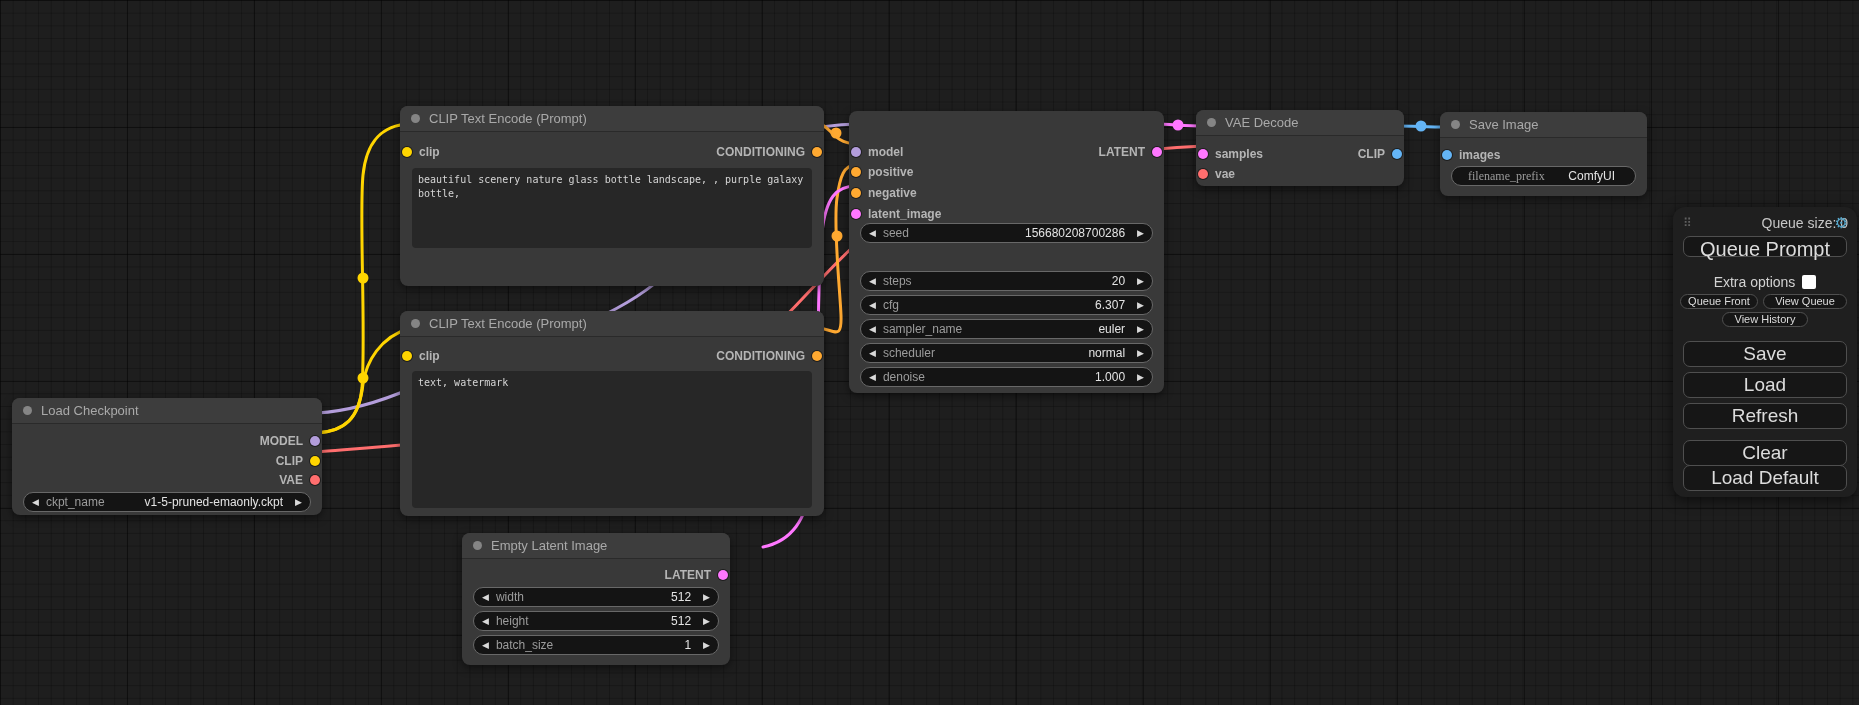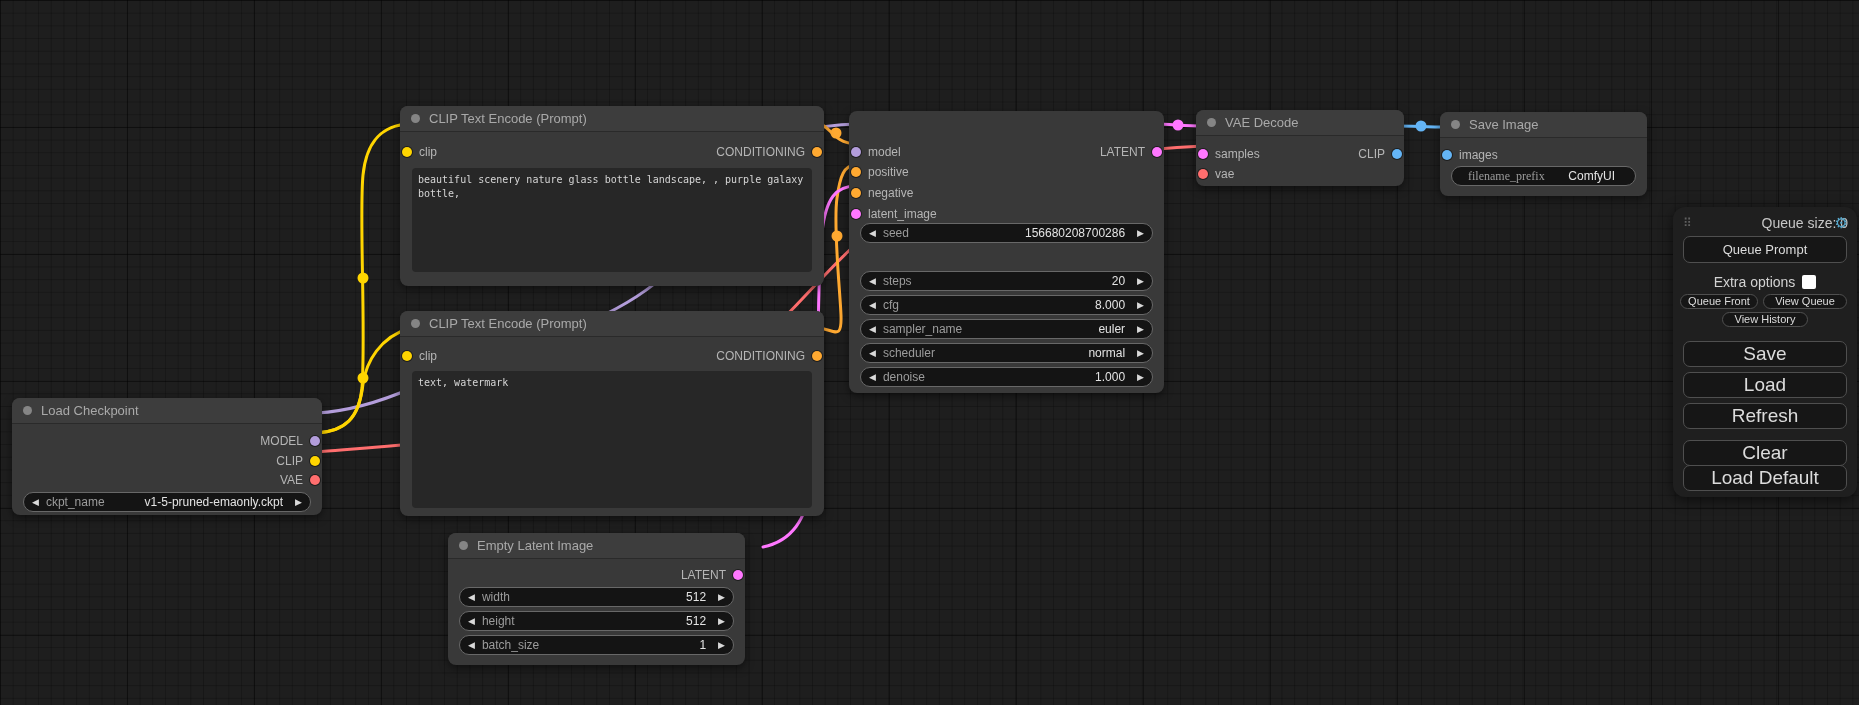--- a/index.html
+++ b/index.html
@@ -17,21 +17,21 @@
   svg.wires{position:absolute;left:0;top:0;z-index:1;}
   svg.wires path{fill:none;stroke-width:3;stroke-linecap:round;}
 
   .node{position:absolute;background:#393939;border-radius:8px;z-index:2;
         box-shadow:0 3px 9px rgba(0,0,0,.5);margin-top:28px;}
   .ntitle{position:absolute;top:0;left:0;right:0;height:26px;background:#3d3d3d;
           border-bottom:1px solid #2a2a2a;border-radius:8px 8px 0 0;box-sizing:border-box;}
   .cdot{position:absolute;left:11px;top:8px;width:9px;height:9px;border-radius:50%;background:#858585;}
   .tt{position:absolute;left:29px;top:0;line-height:25px;font-size:13px;color:#a9a9a9;white-space:nowrap;}
 
-  .slot{position:absolute;height:16px;line-height:16px;font-size:12px;color:#b5b5b5;white-space:nowrap;}
+  .slot{position:absolute;height:16px;line-height:16px;font-size:12px;color:#b5b5b5;white-space:nowrap;font-weight:bold;}
   .slot .sdot{position:absolute;top:3px;width:10px;height:10px;border-radius:50%;
               box-shadow:0 0 0 1px rgba(25,25,25,.85);}
   .slot.in{left:0;padding-left:19px;}
   .slot.in .sdot{left:2px;}
   .slot.out{right:0;padding-right:19px;text-align:right;}
   .slot.out .sdot{right:2px;}
 
   .widget{position:absolute;left:11px;right:11px;height:20px;background:#141414;
           border:1px solid #686868;border-radius:10px;display:flex;align-items:center;
           box-sizing:border-box;padding:0 8px;font-size:12px;white-space:nowrap;}
@@ -50,21 +50,21 @@
 
   .qpanel{position:absolute;left:1673px;top:207px;width:184px;height:290px;background:#1f1f1f;
           border-radius:12px;z-index:3;box-shadow:0 3px 14px rgba(0,0,0,.6);}
   .qheader{position:absolute;top:7px;left:9px;right:9px;height:18px;}
   .qdrag{position:absolute;left:1px;top:0px;color:#606060;font-size:12px;line-height:18px;}
   .qsize{position:absolute;left:0;right:0;text-align:right;font-size:14px;color:#c6c6c6;line-height:18px;}
   .qgear{position:absolute;right:0;top:0;font-size:15px;line-height:18px;}
   .btn{position:absolute;left:10px;right:10px;background:#161616;border:1px solid #4f4f4f;
        border-radius:7px;color:#dcdcdc;text-align:center;box-sizing:border-box;cursor:default;}
   .btn.big{height:26px;line-height:24px;font-size:19px;}
-  .btn.prompt{top:29px;height:27px;line-height:25px;font-size:13px;}
+  .btn.prompt{top:29px;height:21px;line-height:25px;font-size:20px;}
   .extra{position:absolute;top:66px;left:0;right:0;height:17px;display:flex;
          align-items:center;justify-content:center;font-size:14px;color:#d2d2d2;}
   .checkbox{width:14px;height:14px;background:#ffffff;border-radius:2px;margin-left:7px;}
   .btn.small{height:15px;line-height:13px;font-size:11px;border-radius:9px;}
 </style>
 </head>
 <body>
 
 <div class="canvas">
 
@@ -117,21 +117,21 @@
       <span class="tt">CLIP Text Encode (Prompt)</span>
     </div>
     <div class="slot in" style="top:38px">
       <span class="sdot" style="background: rgb(255, 213, 0);"></span>
       <span>clip</span>
     </div>
     <div class="slot out" style="top:38px">
       <span>CONDITIONING</span>
       <span class="sdot" style="background: rgb(255, 169, 49);"></span>
     </div>
-    <div class="textbox" style="top:62px;height:104px">beautiful scenery nature glass bottle landscape, , purple galaxy bottle,</div>
+    <div class="textbox" style="top:62px;height:80px">beautiful scenery nature glass bottle landscape, , purple galaxy bottle,</div>
   </div>
 
   <div class="node" style="left:400px;top:283px;width:424px;height:205px">
     <div class="ntitle">
       <span class="cdot"></span>
       <span class="tt">CLIP Text Encode (Prompt)</span>
     </div>
     <div class="slot in" style="top:37px">
       <span class="sdot" style="background: rgb(255, 213, 0);"></span>
       <span>clip</span>
@@ -173,21 +173,21 @@
     </div>
     <div class="widget" style="top:160px">
       <span class="arr">◀</span>
       <span class="wl">steps</span>
       <span class="wv">20</span>
       <span class="arr">▶</span>
     </div>
     <div class="widget" style="top:184px">
       <span class="arr">◀</span>
       <span class="wl">cfg</span>
-      <span class="wv">8.000</span>
+      <span class="wv">6.307</span>
       <span class="arr">▶</span>
     </div>
     <div class="widget" style="top:208px">
       <span class="arr">◀</span>
       <span class="wl">sampler_name</span>
       <span class="wv">euler</span>
       <span class="arr">▶</span>
     </div>
     <div class="widget" style="top:232px">
       <span class="arr">◀</span>
@@ -230,21 +230,21 @@
     <div class="slot in" style="top:35px">
       <span class="sdot" style="background: rgb(100, 181, 246);"></span>
       <span>images</span>
     </div>
     <div class="widget noarrow" style="top:54px">
       <span class="wl">filename_prefix</span>
       <span class="wv">ComfyUI</span>
     </div>
   </div>
 
-  <div class="node" style="left:448px;top:505px;width:297px;height:132px">
+  <div class="node" style="left:462px;top:505px;width:268px;height:132px">
     <div class="ntitle">
       <span class="cdot"></span>
       <span class="tt">Empty Latent Image</span>
     </div>
     <div class="slot out" style="top:34px">
       <span>LATENT</span>
       <span class="sdot" style="background: rgb(255, 119, 255);"></span>
     </div>
     <div class="widget" style="top:54px">
       <span class="arr">◀</span>

